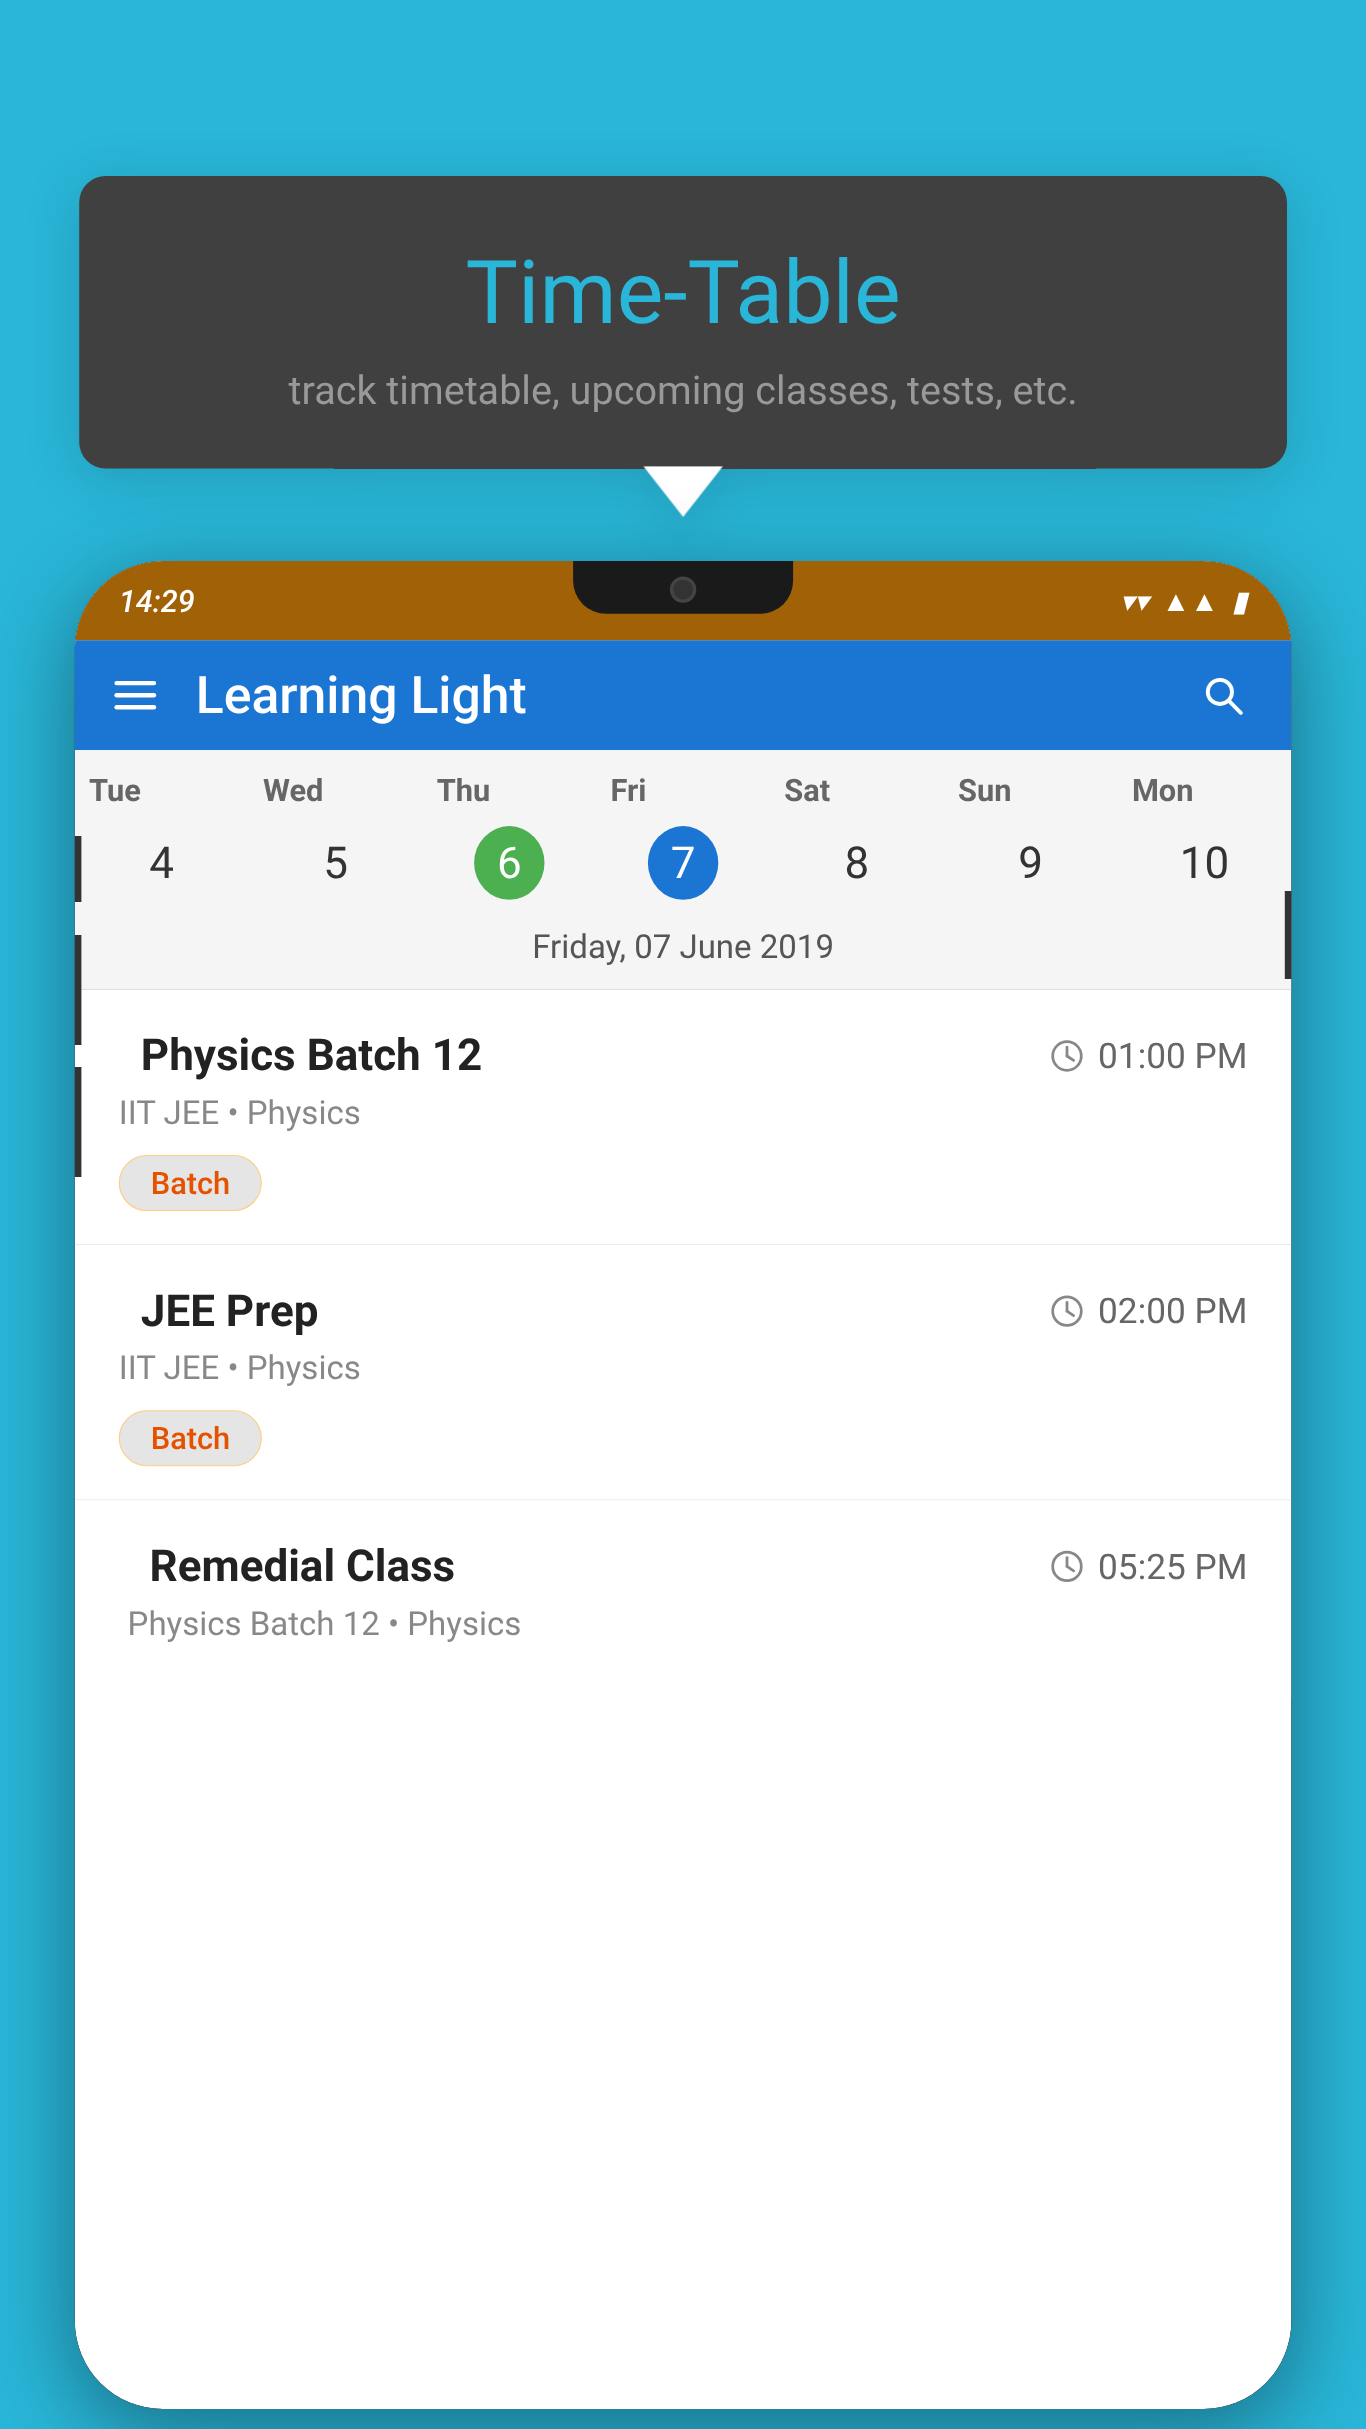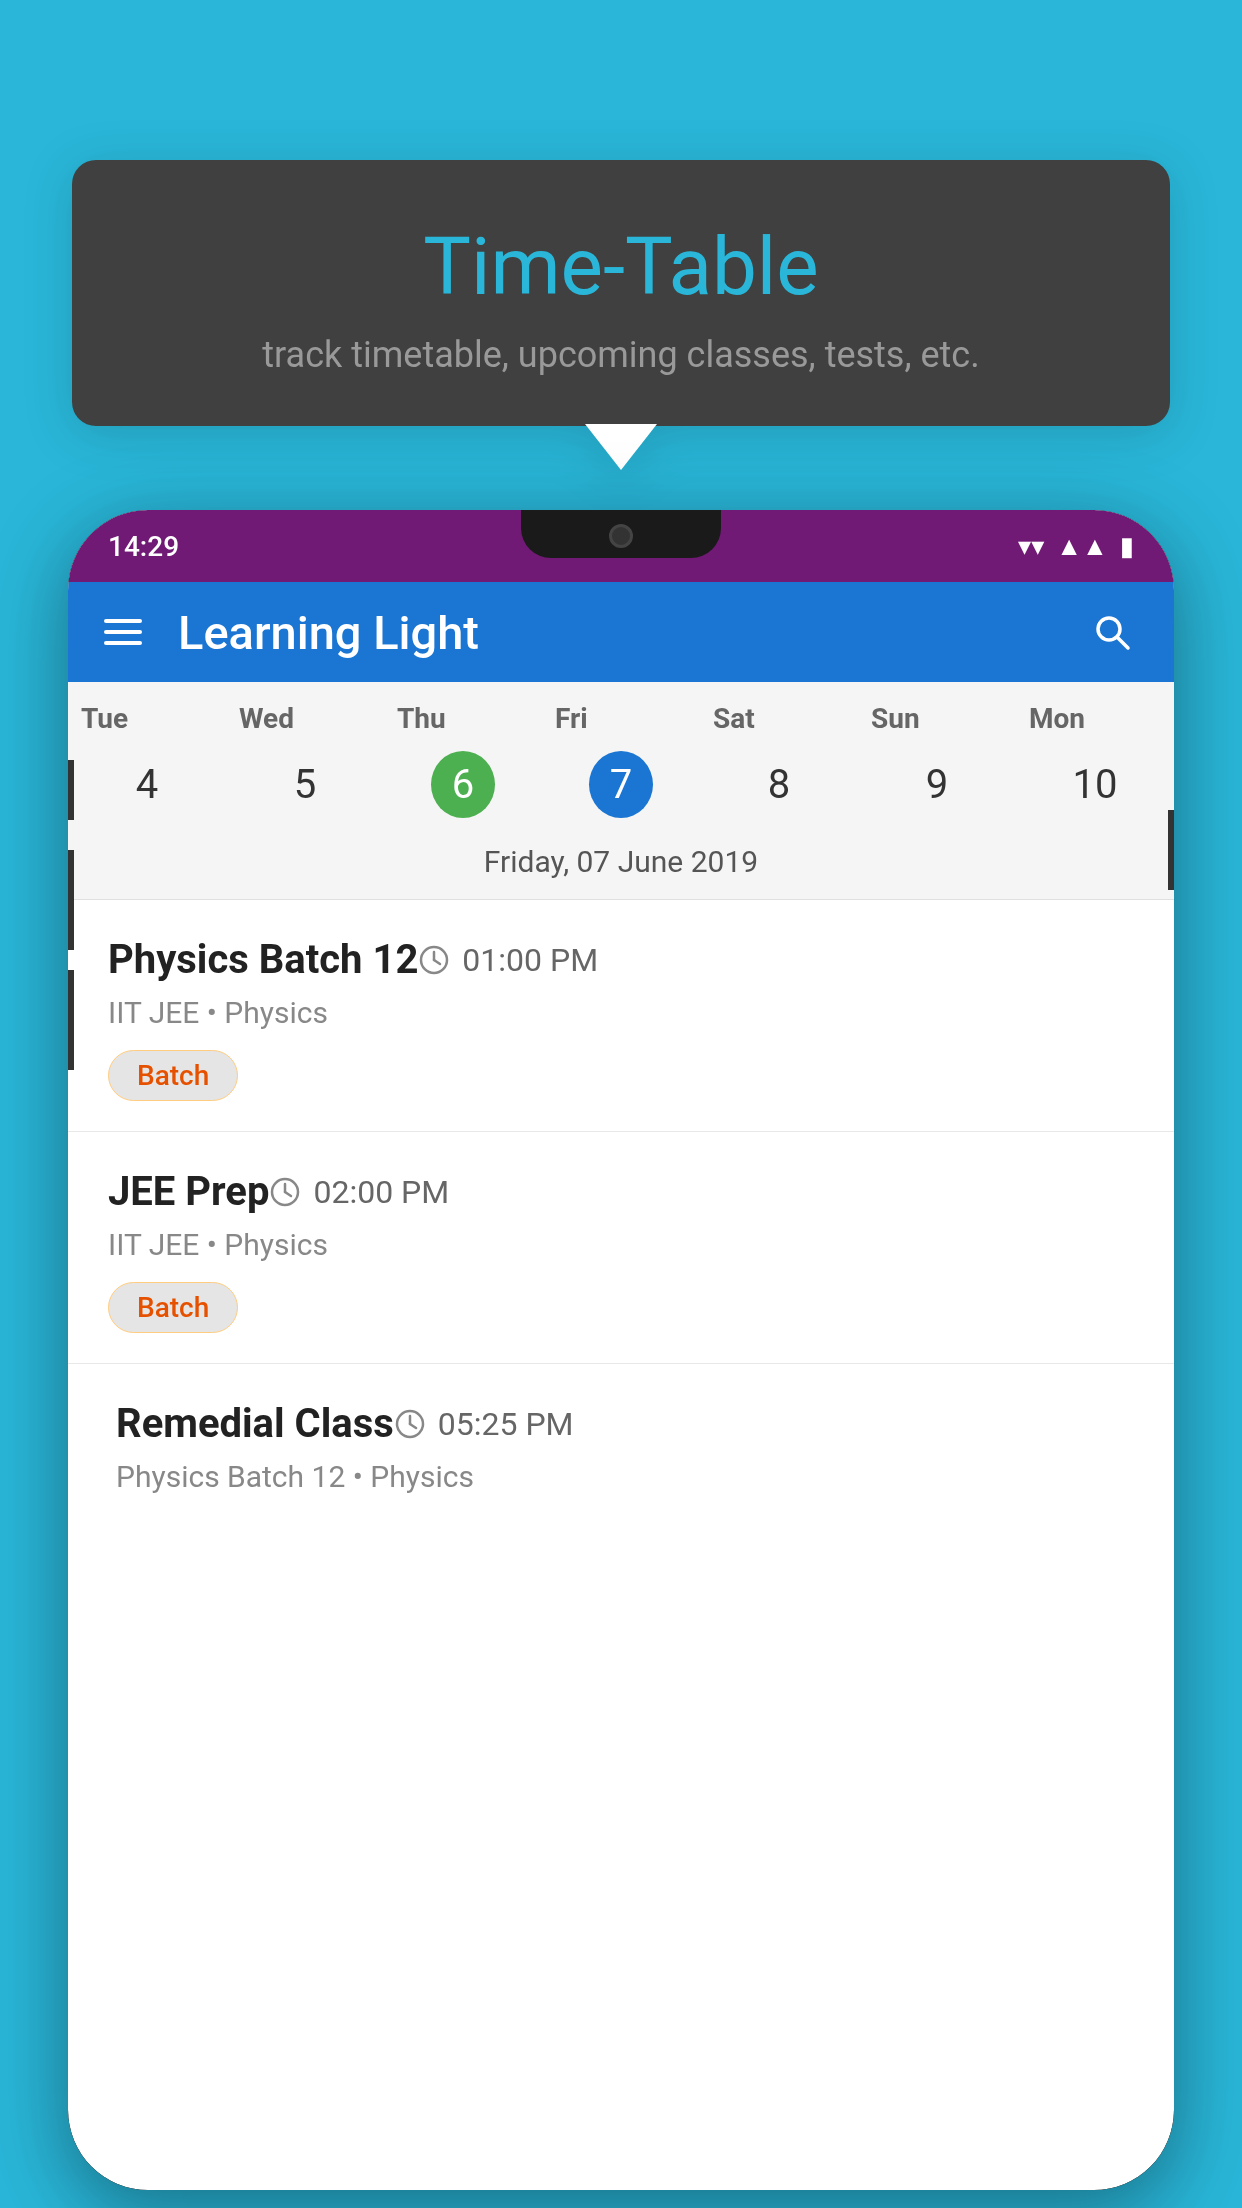--- a/index.html
+++ b/index.html
@@ -94,26 +94,27 @@
       height: 24px;
       background: #333;
       border-radius: 50%;
       border: 3px solid #444;
     }
 
     
     .status-bar {
       width: 100%;
       height: 72px;
-      background: #701a75;
+      background: #a16207;
       display: flex;
       align-items: center;
       justify-content: space-between;
       padding: 0 40px;
       position: relative;
+      font-style: italic;
     }
 
     .status-time {
       color: white;
       font-size: 28px;
       font-weight: 500;
     }
 
     .status-icons {
       display: flex;
@@ -249,22 +250,24 @@
     }
 
     .schedule-item {
       padding: 36px 40px 30px 40px;
       border-bottom: 1px solid #e8e8e8;
       background: white;
     }
 
     .schedule-item-header {
       display: flex;
+      justify-content: space-between;
       align-items: center;
       margin-bottom: 12px;
+      margin-left: 20px;
     }
 
     .schedule-name {
       font-size: 40px;
       font-weight: 700;
       color: #222;
     }
 
     .schedule-time {
       display: flex;

